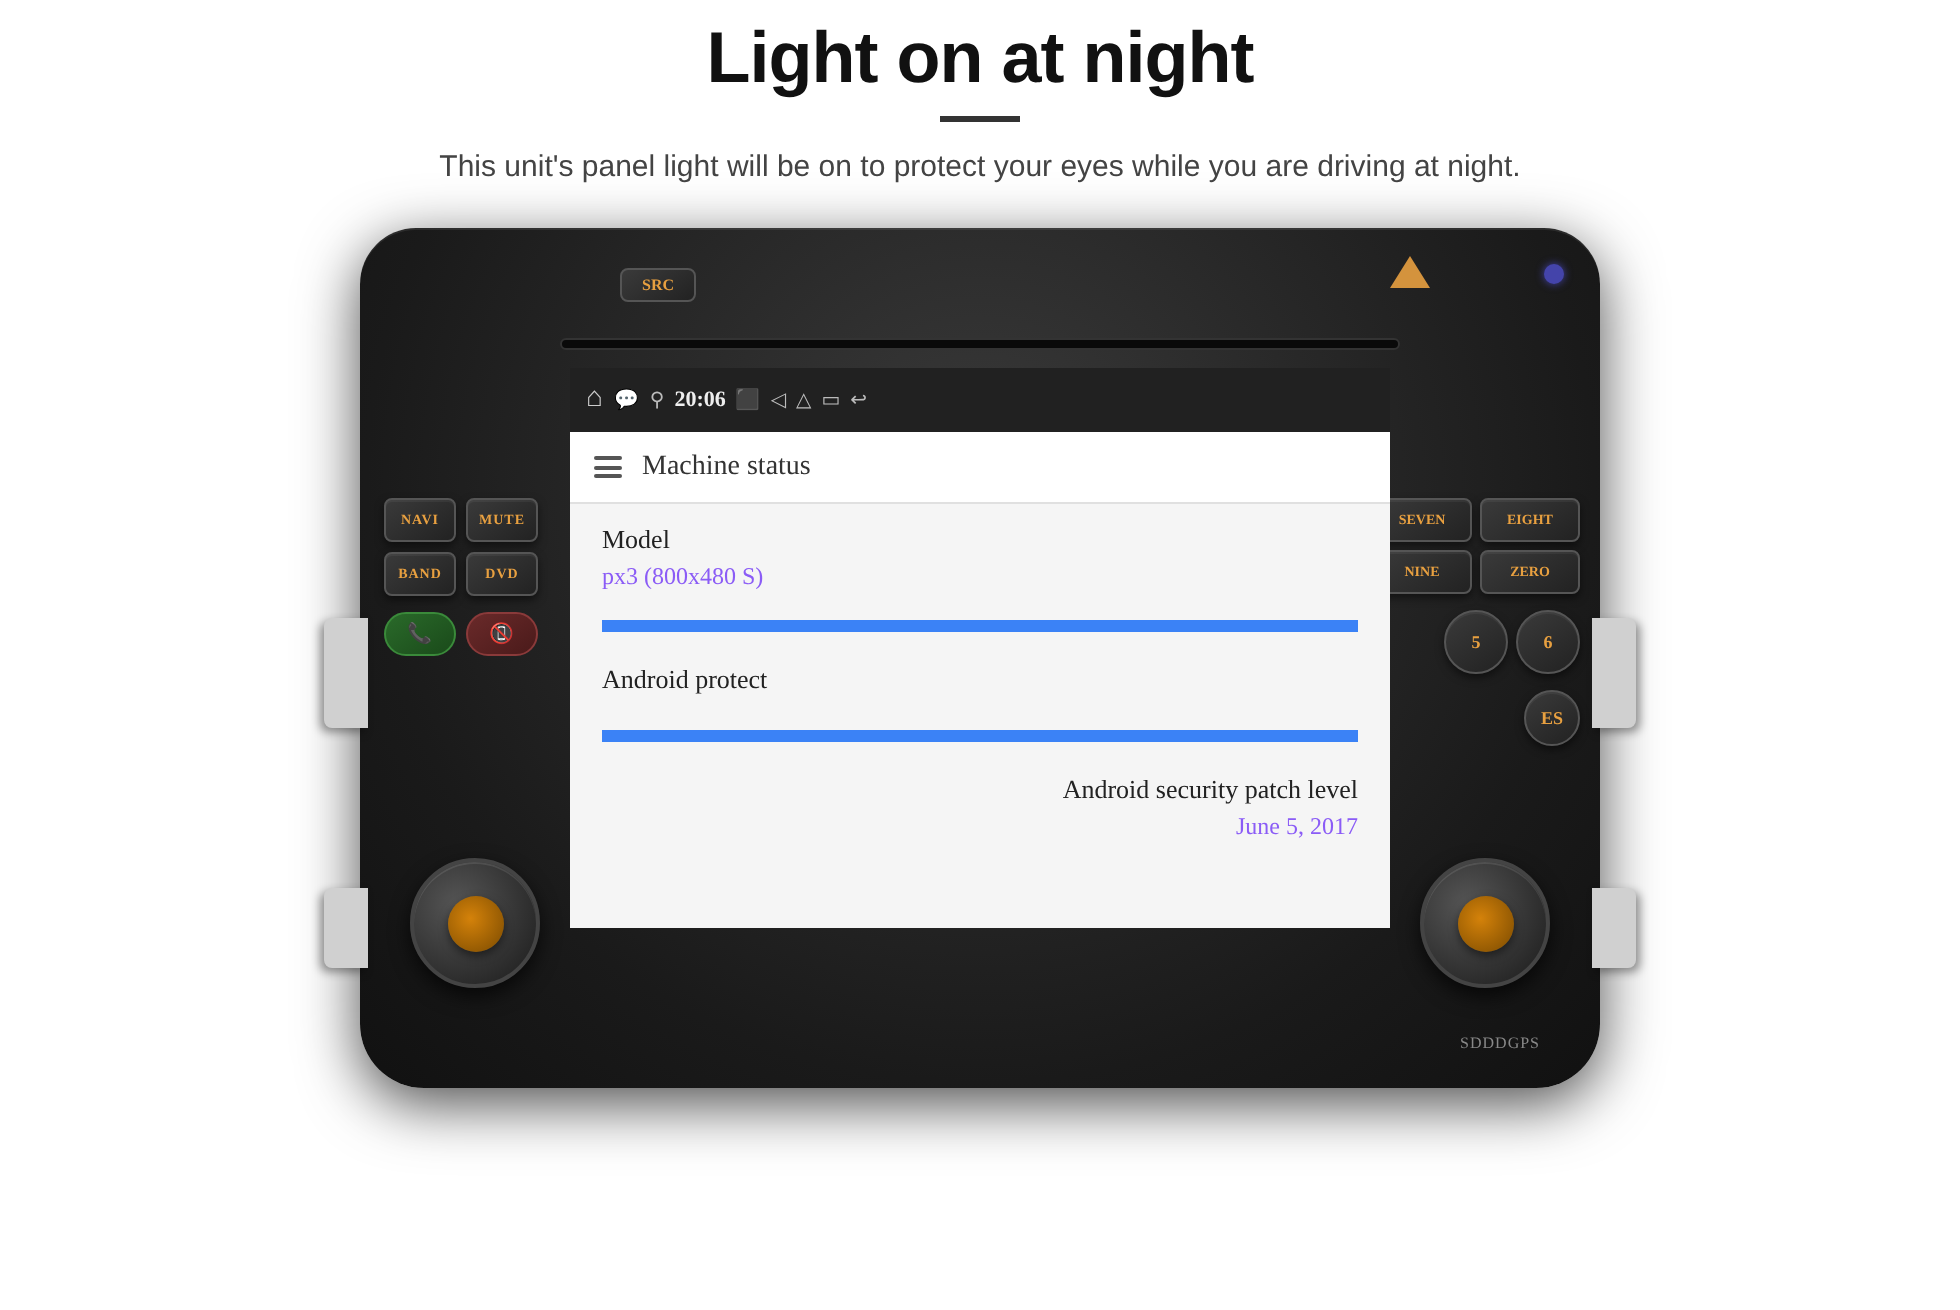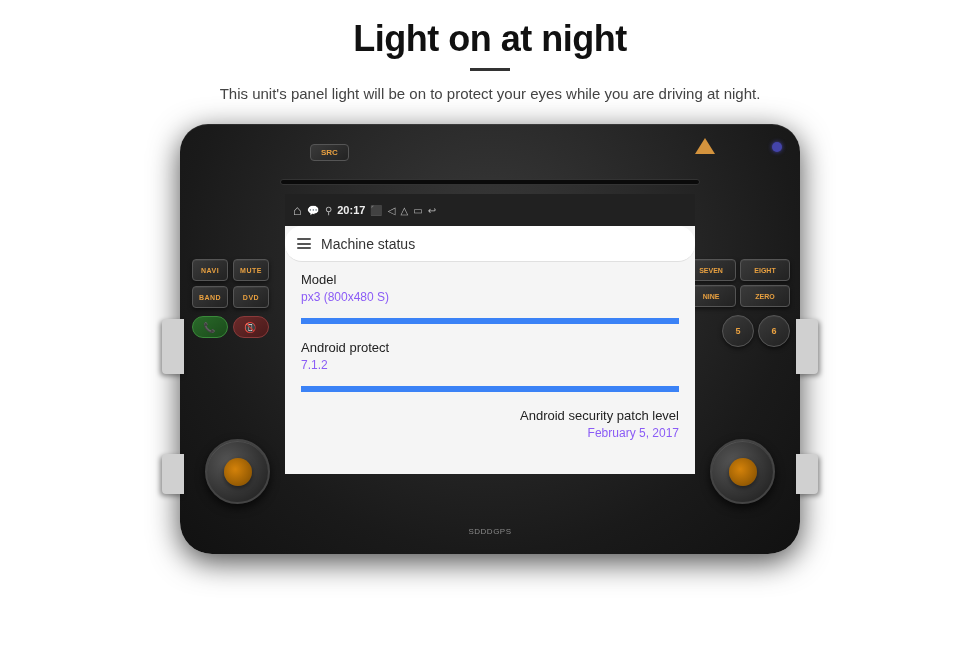--- a/index.html
+++ b/index.html
@@ -10,21 +10,21 @@
       font-family: Arial, sans-serif;
       overflow: hidden;
     }
 
     .page-wrapper {
       width: 980px;
       height: 655px;
       display: flex;
       flex-direction: column;
       align-items: center;
-      padding-top: 18px;
+      padding-top: 8px;
     }
 
     .title {
       font-size: 36px;
       font-weight: 900;
       color: #111;
       margin-bottom: 8px;
       letter-spacing: -0.5px;
     }
 
@@ -40,20 +40,21 @@
       color: #444;
       margin-bottom: 22px;
       text-align: center;
     }
 
     
     .car-unit {
       position: relative;
       width: 620px;
       height: 430px;
+      font-family: Liberation Serif, serif;
     }
 
     
     .unit-body {
       position: absolute;
       top: 0; left: 0;
       width: 100%;
       height: 100%;
       background: radial-gradient(ellipse at 50% 30%, #3a3a3a 0%, #1a1a1a 70%, #111 100%);
       border-radius: 28px 28px 32px 32px;
@@ -313,21 +314,21 @@
       opacity: 0.9;
     }
 
     
     .bottom-labels {
       position: absolute;
       bottom: 18px;
       left: 0;
       right: 0;
       display: flex;
-      justify-content: center;
+      justify-content: flex-end;
       padding: 0 30px;
     }
 
     .bottom-label {
       color: #888;
       font-size: 8px;
       letter-spacing: 0.5px;
     }
 
     
@@ -381,21 +382,20 @@
 
     
     .app-header {
       background: #fff;
       height: 36px;
       display: flex;
       align-items: center;
       padding: 0 12px;
       gap: 10px;
       border-bottom: 1px solid #e0e0e0;
-      border-radius: 17px;
     }
 
     .app-header-title {
       font-size: 14px;
       color: #333;
     }
 
     
     .app-content {
       padding: 10px 16px;
@@ -491,32 +491,37 @@
         <div class="right-btn wide">EIGHT</div>
       </div>
       <div class="right-btn-row">
         <div class="right-btn wide">NINE</div>
         <div class="right-btn wide">ZERO</div>
       </div>
       <div class="right-btn-row" style="margin-top:4px;">
         <div class="right-btn round">5</div>
         <div class="right-btn round">6</div>
       </div>
+      <div class="right-btn-row" style="margin-top:4px;">
+        <div style="display:flex;gap:3px;align-items:center;">
+          <div class="right-btn" style="font-size:9px;width:28px;height:28px;border-radius:50%;">ES</div>
+        </div>
+      </div>
     </div>
 
     <div class="right-knob"></div>
 
     <div class="android-screen">
 
       <div class="status-bar">
         <span class="status-home">⌂</span>
         <div class="status-icons">
           <span class="status-icon">💬</span>
           <span class="status-icon">⚲</span>
-          <span class="status-time">20:17</span>
+          <span class="status-time">20:06</span>
           <span class="status-icon">⬛</span>
           <span class="status-icon">◁</span>
           <span class="status-icon">△</span>
           <span class="status-icon">▭</span>
           <span class="status-icon">↩</span>
         </div>
       </div>
 
       <div class="app-header">
         <div class="hamburger">
@@ -527,25 +532,24 @@
         <span class="app-header-title">Machine status</span>
       </div>
 
       <div class="app-content">
         <div class="info-block">
           <div class="info-label">Model</div>
           <div class="info-value">px3 (800x480 S)</div>
         </div>
         <div class="info-block">
           <div class="info-label">Android protect</div>
-          <div class="info-value">7.1.2</div>
         </div>
         <div class="info-block">
           <div class="info-label">Android security patch level</div>
-          <div class="info-value">February 5, 2017</div>
+          <div class="info-value">June 5, 2017</div>
         </div>
       </div>
     </div>
 
     <div class="bottom-labels">
       <span class="bottom-label">SD</span>
       <span class="bottom-label">D</span>
       <span class="bottom-label">D</span>
       <span class="bottom-label">GPS</span>
     </div>

